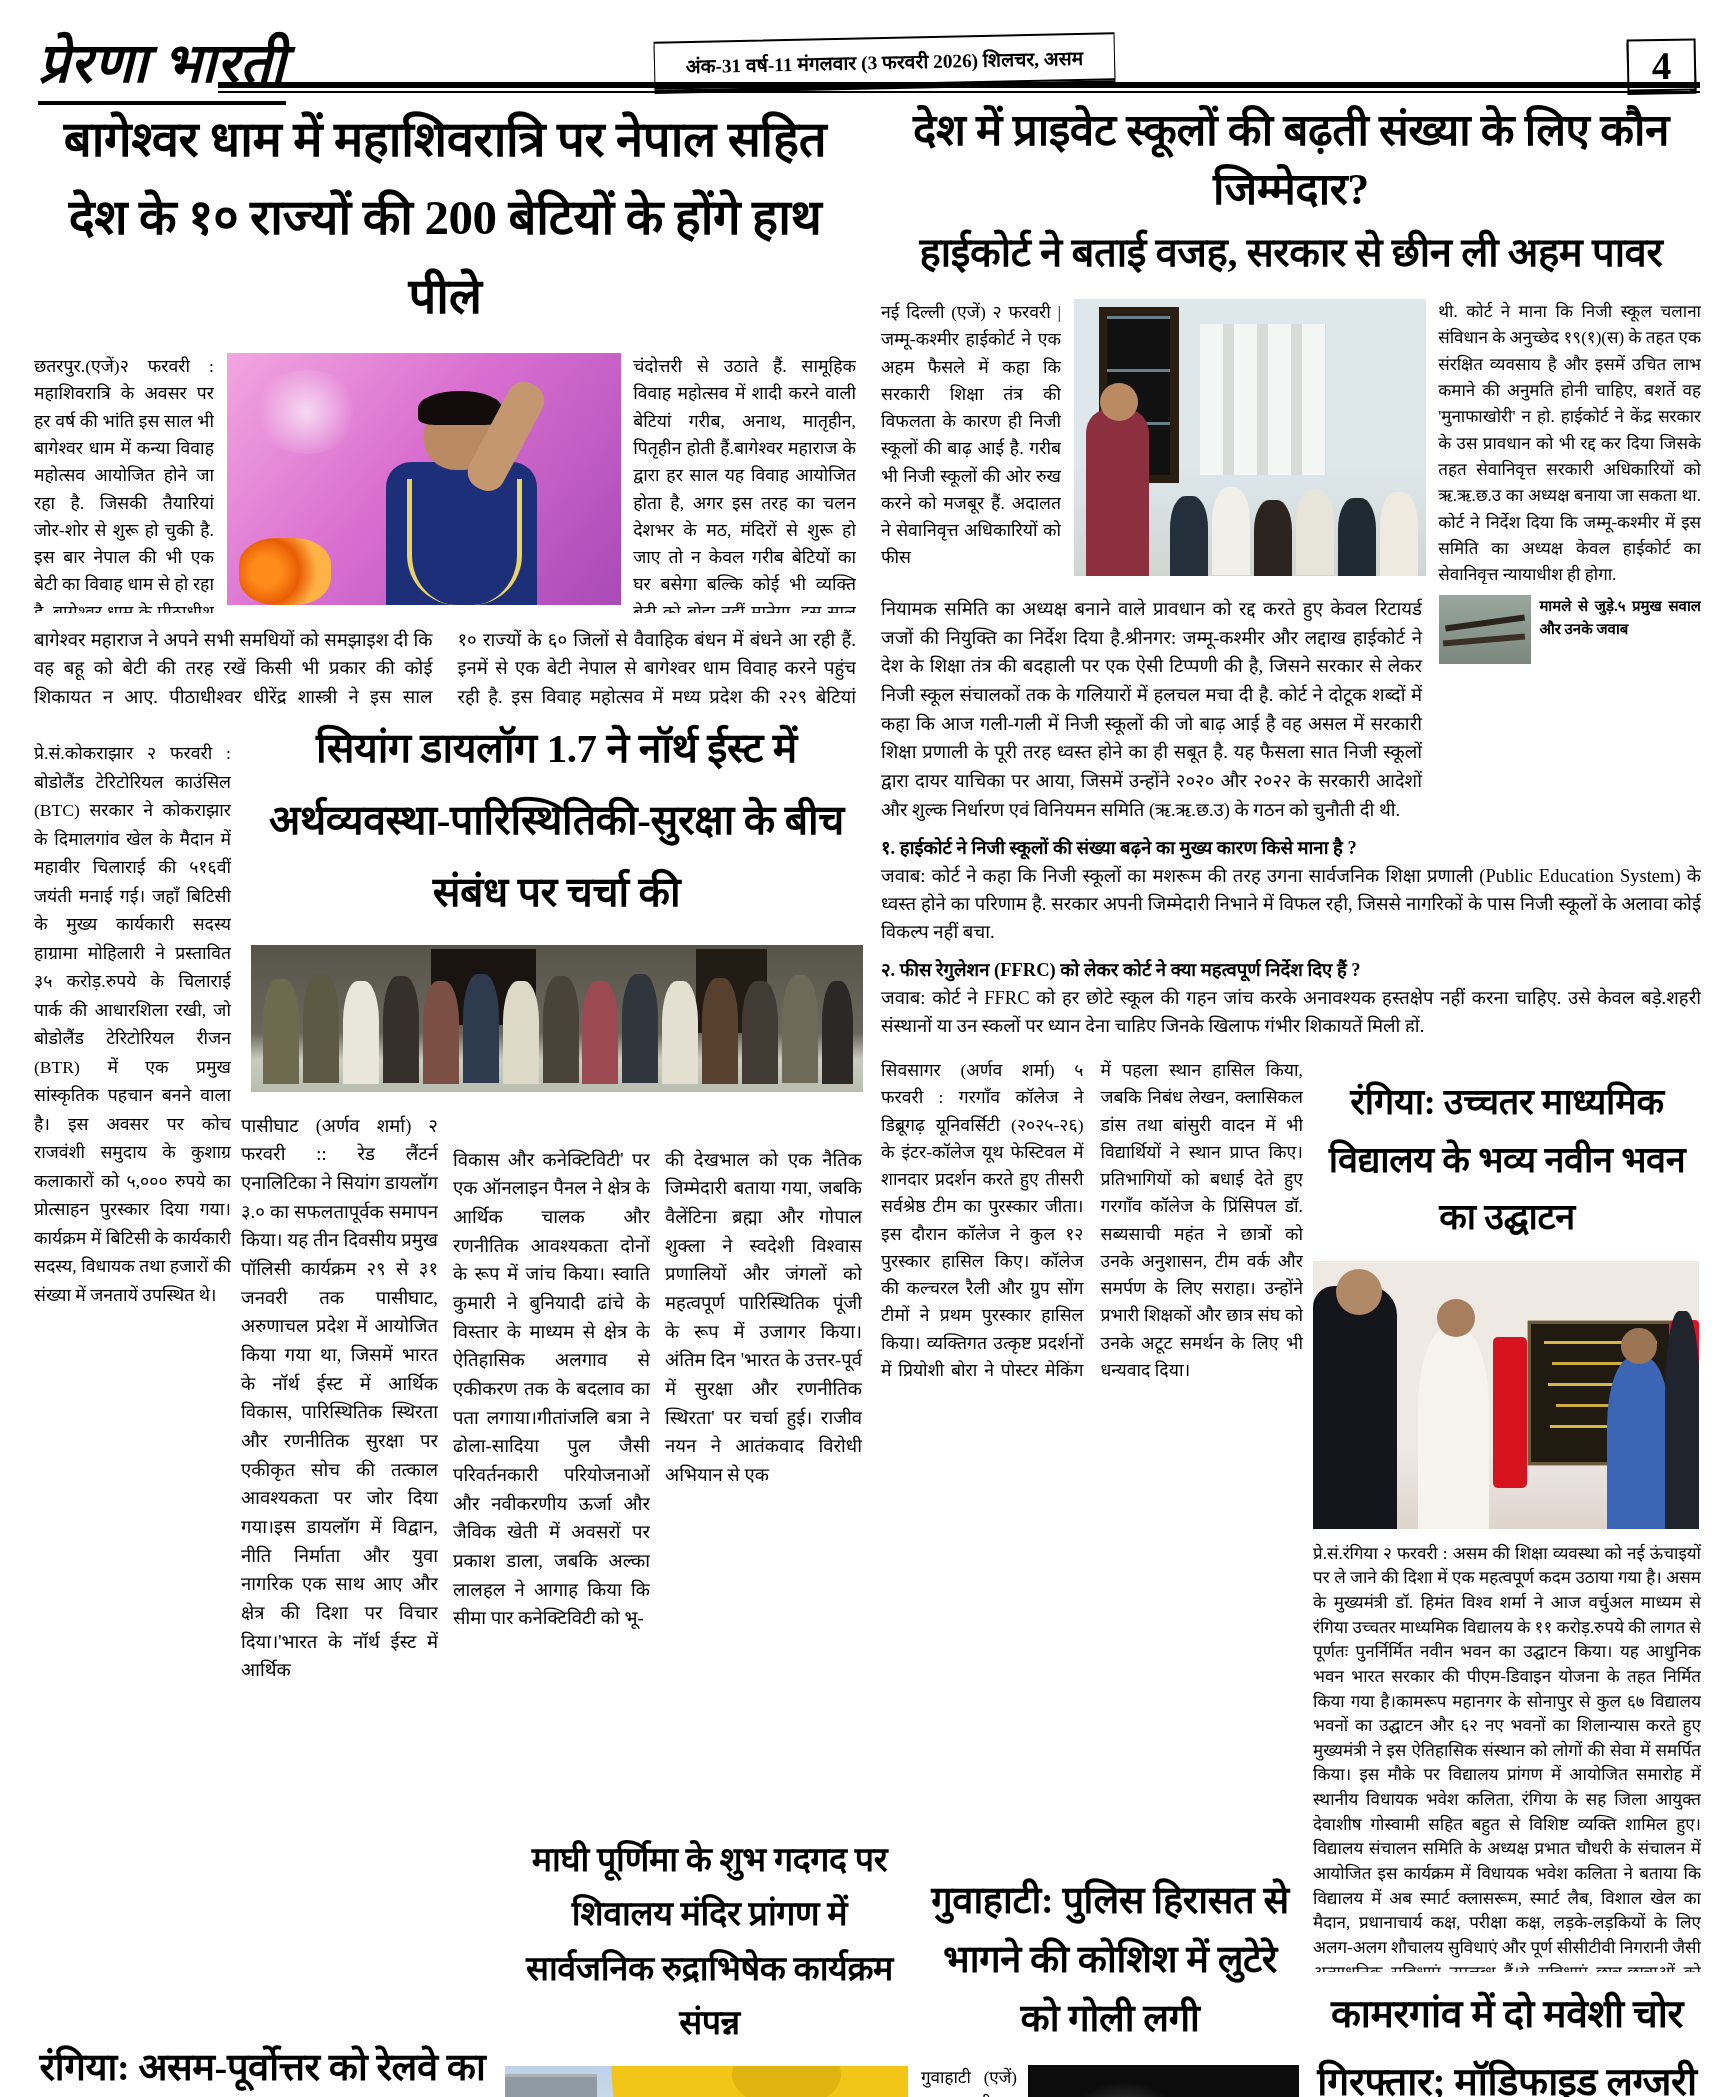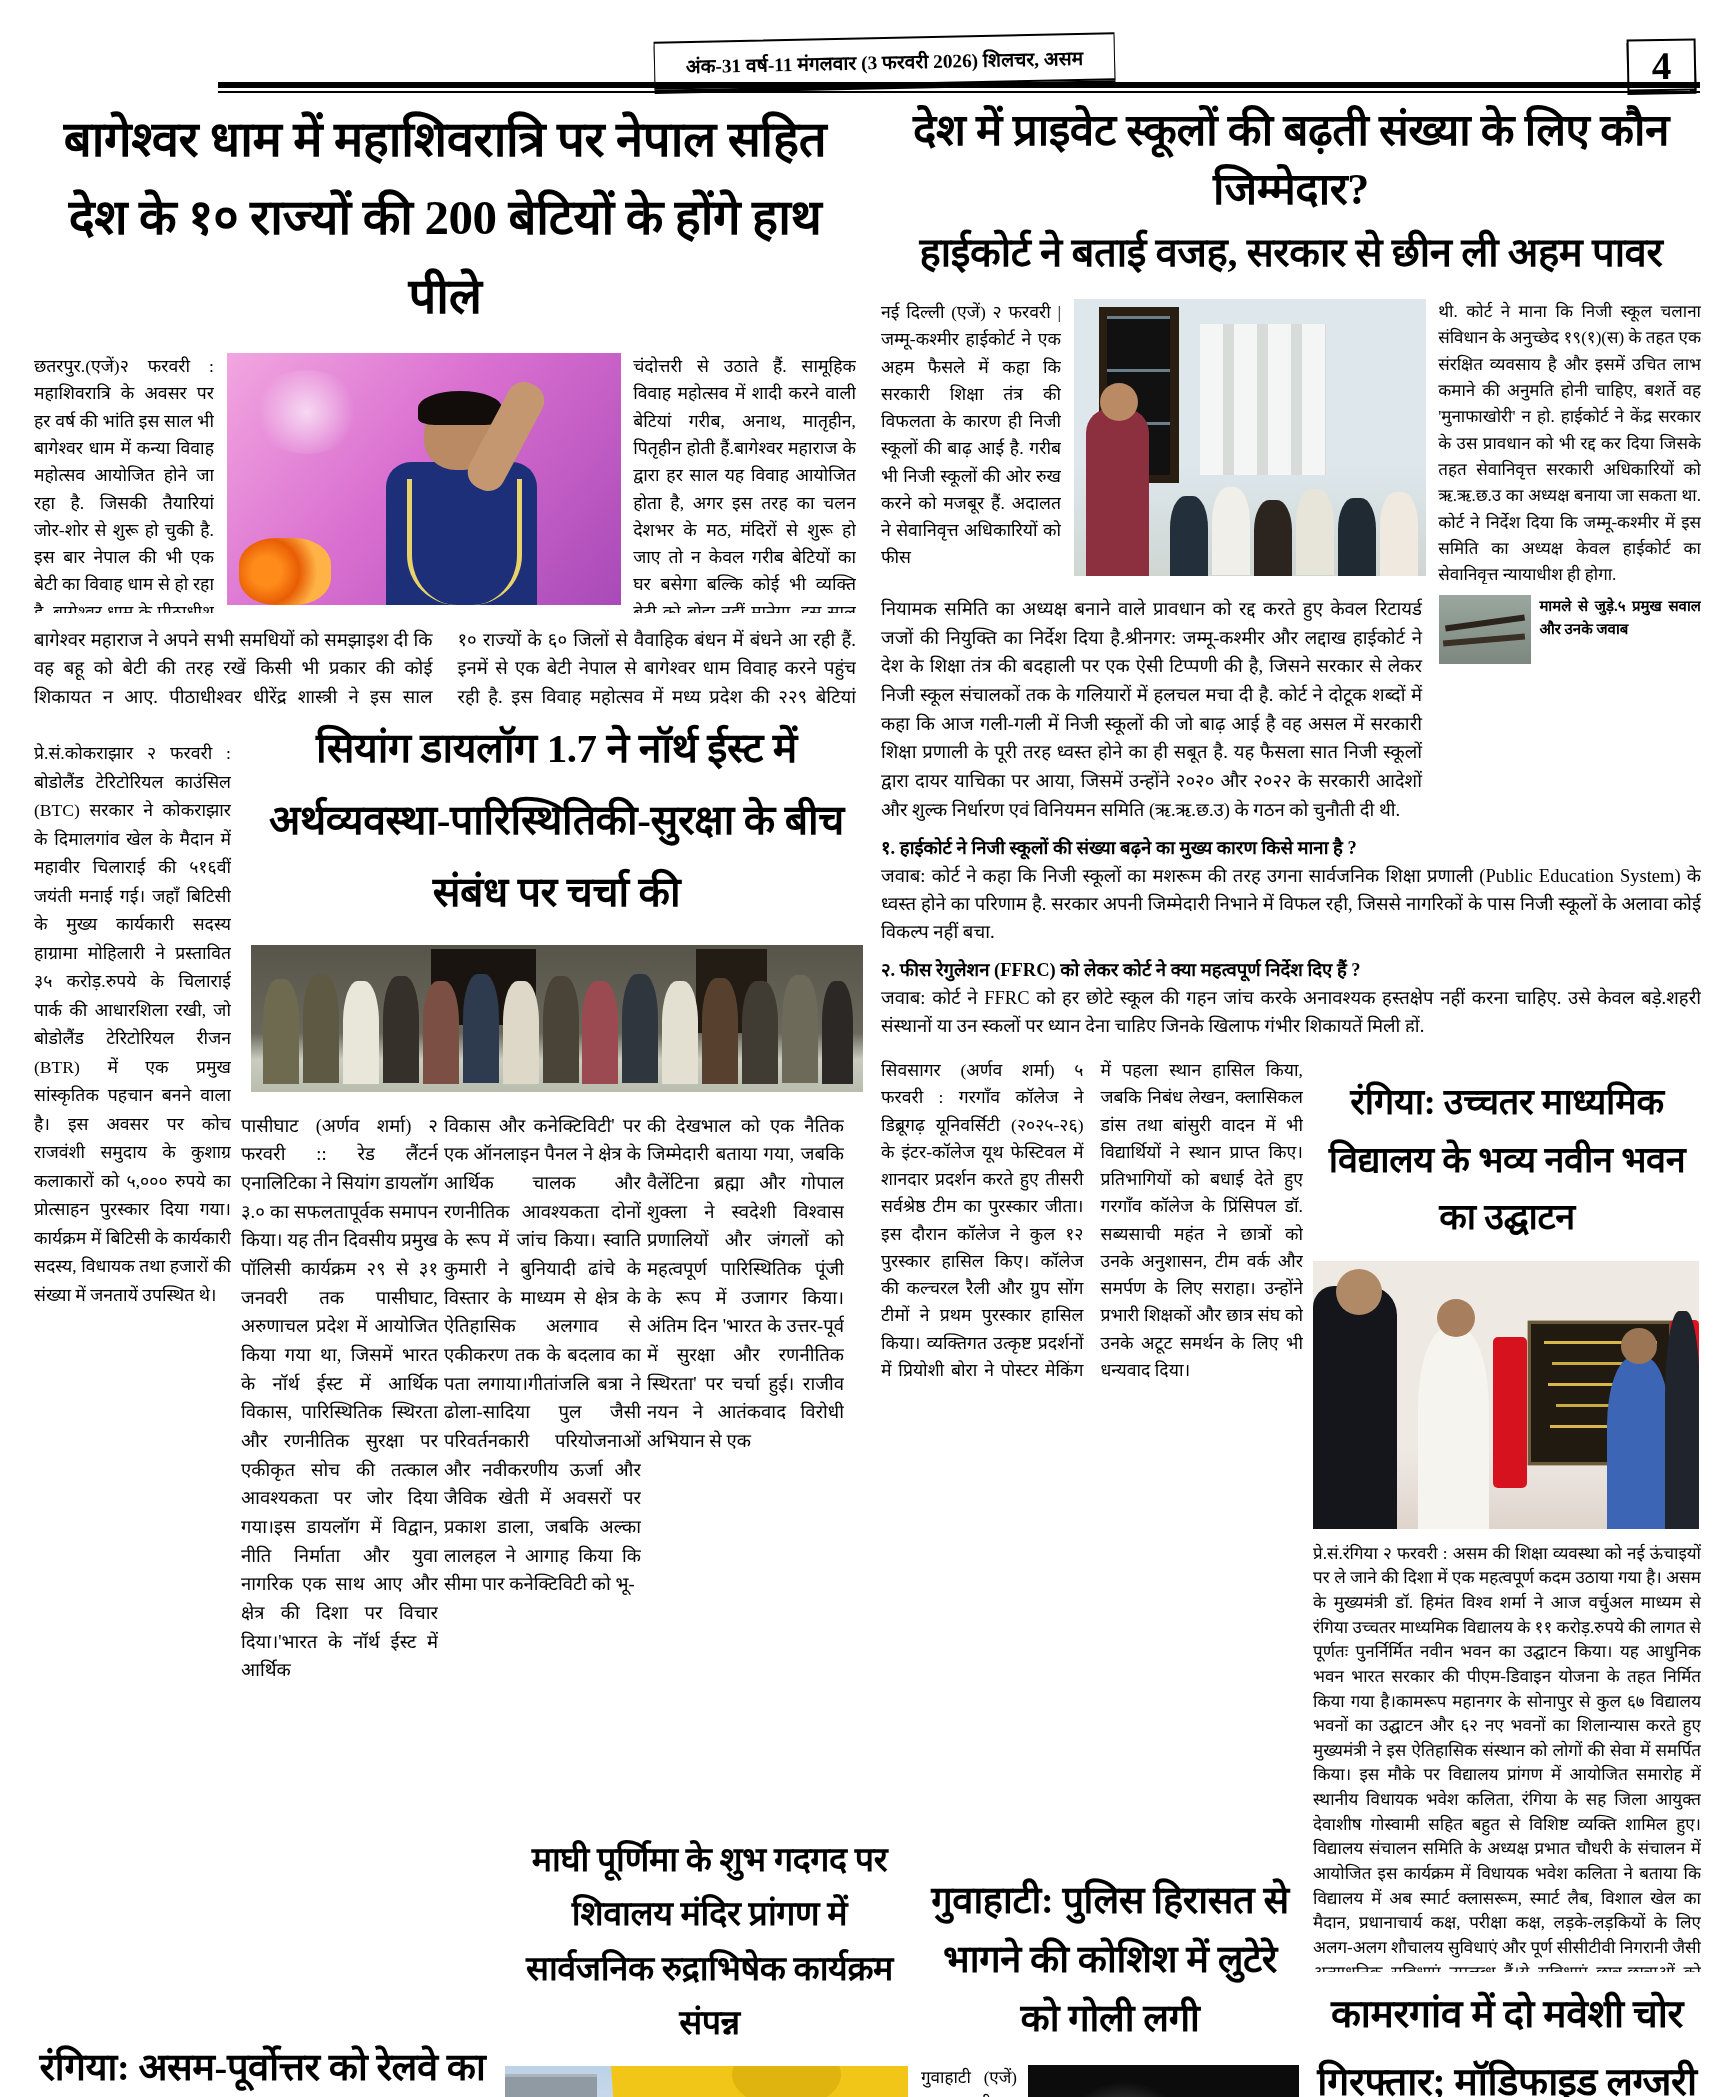--- a/index.html
+++ b/index.html
@@ -14,30 +14,31 @@
   .logo{font-size:55px;font-weight:bold;font-style:italic;border-bottom:4.2px solid #000;
         padding-bottom:3.4px;letter-spacing:0.8px;}
   .rule{border-top:6.7px solid #000;border-bottom:2.9px solid #000;height:2.9px;}
   .datebox{border:2.9px solid #000;border-left-width:1.7px;border-right-width:1.7px;
            display:flex;align-items:center;justify-content:center;font-weight:bold;
            font-size:19.3px;transform:rotate(-1.2deg);background:#fff;box-shadow:0 4.2px 0 #000;}
   .pagebox{border:2.9px solid #000;display:flex;align-items:center;justify-content:center;
            font-size:39px;font-weight:bold;transform:rotate(-1deg);box-shadow:0 3.4px 0 #000;}
   
   .ph{position:relative;overflow:hidden;}
-  .cols3{display:flex;gap:6px;}
+  .cols3{display:flex;gap:15px;align-items:flex-end;}
   .qa-q{font-weight:bold;font-size:18.5px;line-height:1.5;margin-top:11px;}
   .qa-a{font-size:18.5px;line-height:1.5;text-align:justify;}
   .person{border-radius:40% 40% 0 0;}
 </style>
 </head>
 <body>
 
 <div class="page">
 
+  <div class="abs logo" style="left:38px;top:23px;">प्रेरणा भारती</div>
   <div class="abs datebox" style="left:654px;top:37px;width:459px;height:44px;">अंक-31 वर्ष-11  मंगलवार (3 फरवरी 2026) शिलचर, असम</div>
   <div class="abs pagebox" style="left:1627px;top:39px;width:65px;height:48px;">4</div>
   <div class="abs rule" style="left:218px;top:82px;width:1482px;"></div>
 
   <div class="art" style="left:34px;top:101px;width:822px;height:608px;">
     <div class="hl" style="font-size:49px;line-height:1.6;">बागेश्वर धाम में महाशिवरात्रि पर नेपाल सहित देश के १० राज्यों की 200 बेटियों के होंगे हाथ पीले</div>
     <div style="display:flex;gap:12.6px;margin-top:17px;height:260px;overflow:hidden;">
       <div class="body-txt" style="width:180px;font-size:17.6px;overflow:hidden;">छतरपुर.(एजें)२ फरवरी : महाशिवरात्रि के अवसर पर हर वर्ष की भांति इस साल भी बागेश्वर धाम में कन्या विवाह महोत्सव आयोजित होने जा रहा है. जिसकी तैयारियां जोर-शोर से शुरू हो चुकी है. इस बार नेपाल की भी एक बेटी का विवाह धाम से हो रहा है. बागेश्वर धाम के पीठाधीश पंडित धीरेंद्र कृष्ण शास्त्री ने वर-वधु को लहंगा, चुनरी, शेरवानी, टोपी, वरमाला आदि सामग्री भेंट की.</div>
       <div class="ph" style="width:394px;height:252px;background:linear-gradient(130deg,#f2a6e0 0%,#d96fd0 45%,#a94ab8 100%);flex-shrink:0;">
         <div class="abs" style="left:25px;top:17px;width:109px;height:84px;border-radius:50%;background:radial-gradient(circle,#ffffffaa,#ffffff00 70%);"></div>

